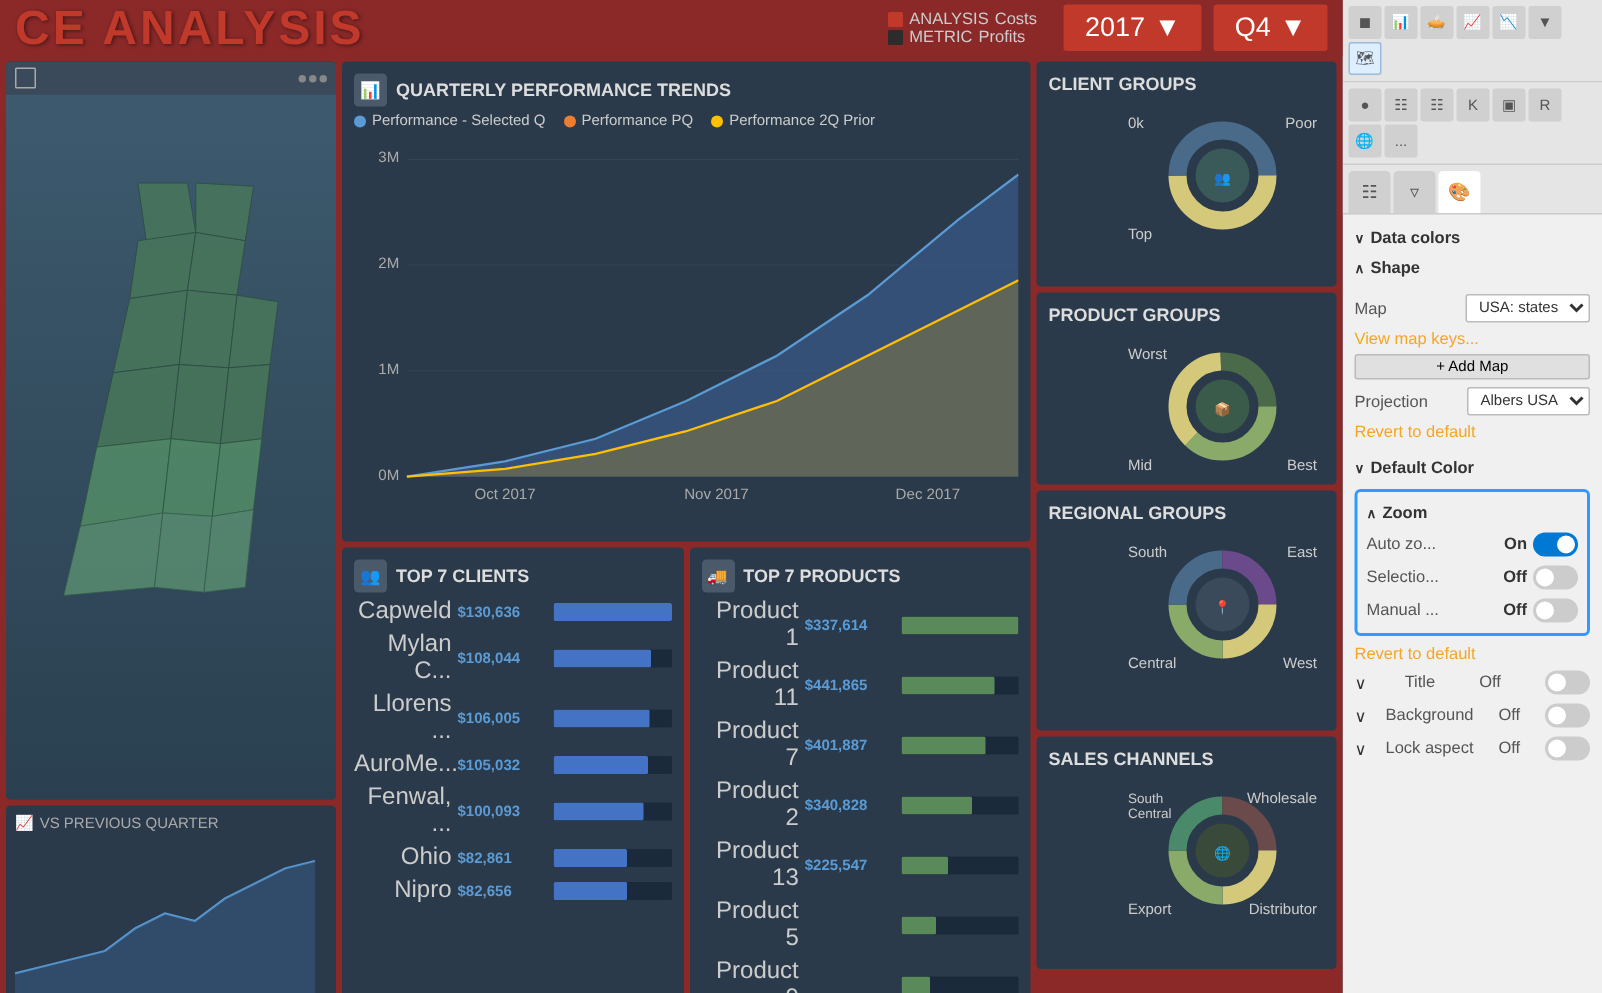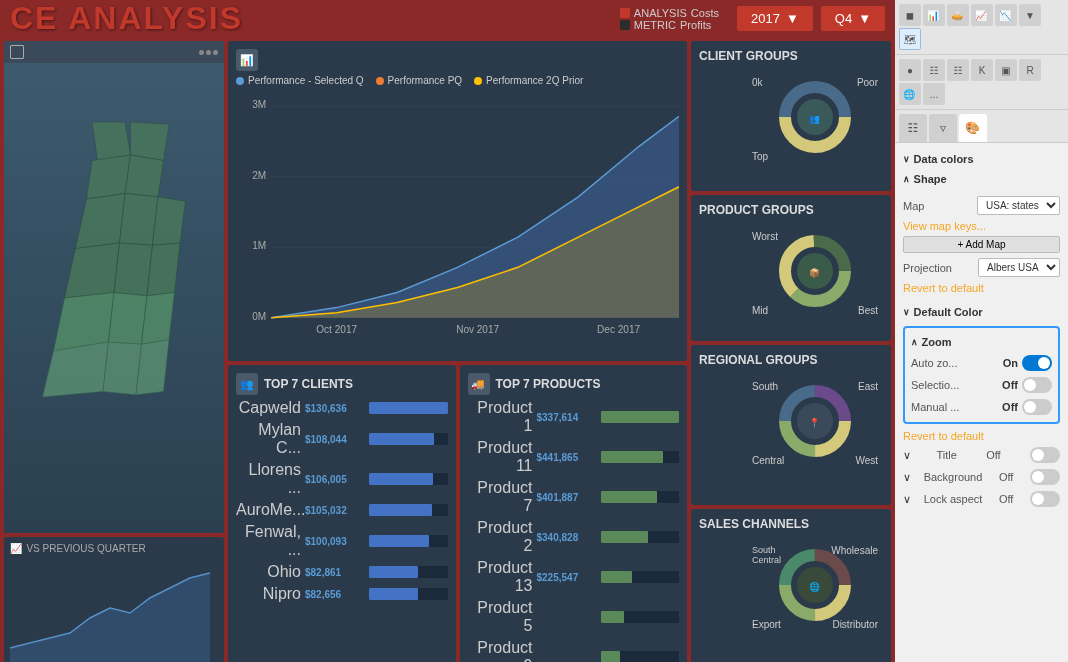--- a/index.html
+++ b/index.html
@@ -35,21 +35,21 @@
     .header-controls {
       display: flex;
       align-items: center;
       gap: 8px;
     }
     .dropdown-btn {
       background: #c0392b;
       color: white;
       border: none;
       padding: 5px 14px;
-      font-size: 13px;
+      font-size: 18px;
       cursor: pointer;
       display: flex;
       align-items: center;
       gap: 6px;
       border-radius: 2px;
     }
     .analysis-metric {
       display: flex;
       flex-direction: column;
       margin-right: 10px;
@@ -211,21 +211,21 @@
       display: flex;
       flex-direction: column;
       gap: 4px;
     }
     .donut-panel {
       background: #2a3a4a;
       border-radius: 3px;
       padding: 8px;
     }
     .donut-panel.client { height: 150px; }
-    .donut-panel.product { height: 146px; }
+    .donut-panel.product { height: 128px; }
     .donut-panel.regional { height: 160px; }
     .donut-panel.sales { height: 155px; }
 
     .donut-container {
       position: relative;
       height: 100px;
       display: flex;
       align-items: center;
       justify-content: center;
       margin-left: 48px;
@@ -482,20 +482,21 @@
           <polygon points="0,90 20,85 40,80 60,75 80,60 100,50 120,55 140,40 160,30 180,20 200,15 200,110 0,110" fill="#3a6a9a" opacity="0.4"></polygon>
         </svg>
       </div>
     </div>
 
     <div class="center-panel">
 
       <div class="quarterly-panel">
         <div class="panel-title">
           <div class="panel-icon">📊</div>
+          <span>QUARTERLY PERFORMANCE TRENDS</span>
         </div>
         <div class="legend-row">
           <div class="leg-item">
             <div class="leg-dot blue"></div>
             <span>Performance - Selected Q</span>
           </div>
           <div class="leg-item">
             <div class="leg-dot orange"></div>
             <span>Performance PQ</span>
           </div>

